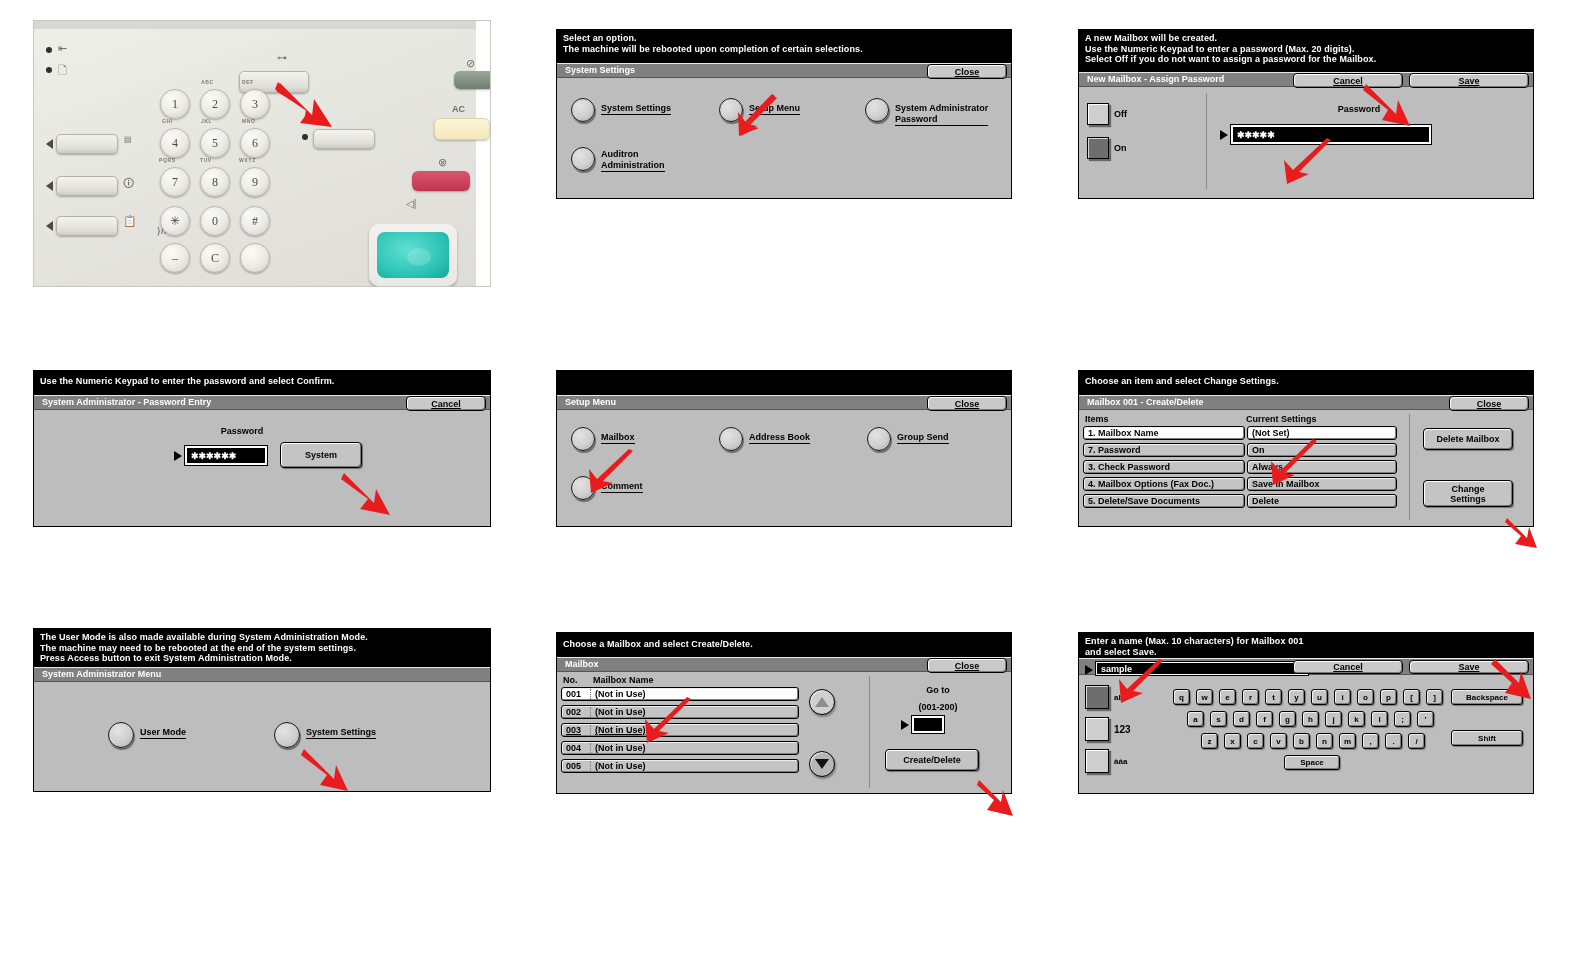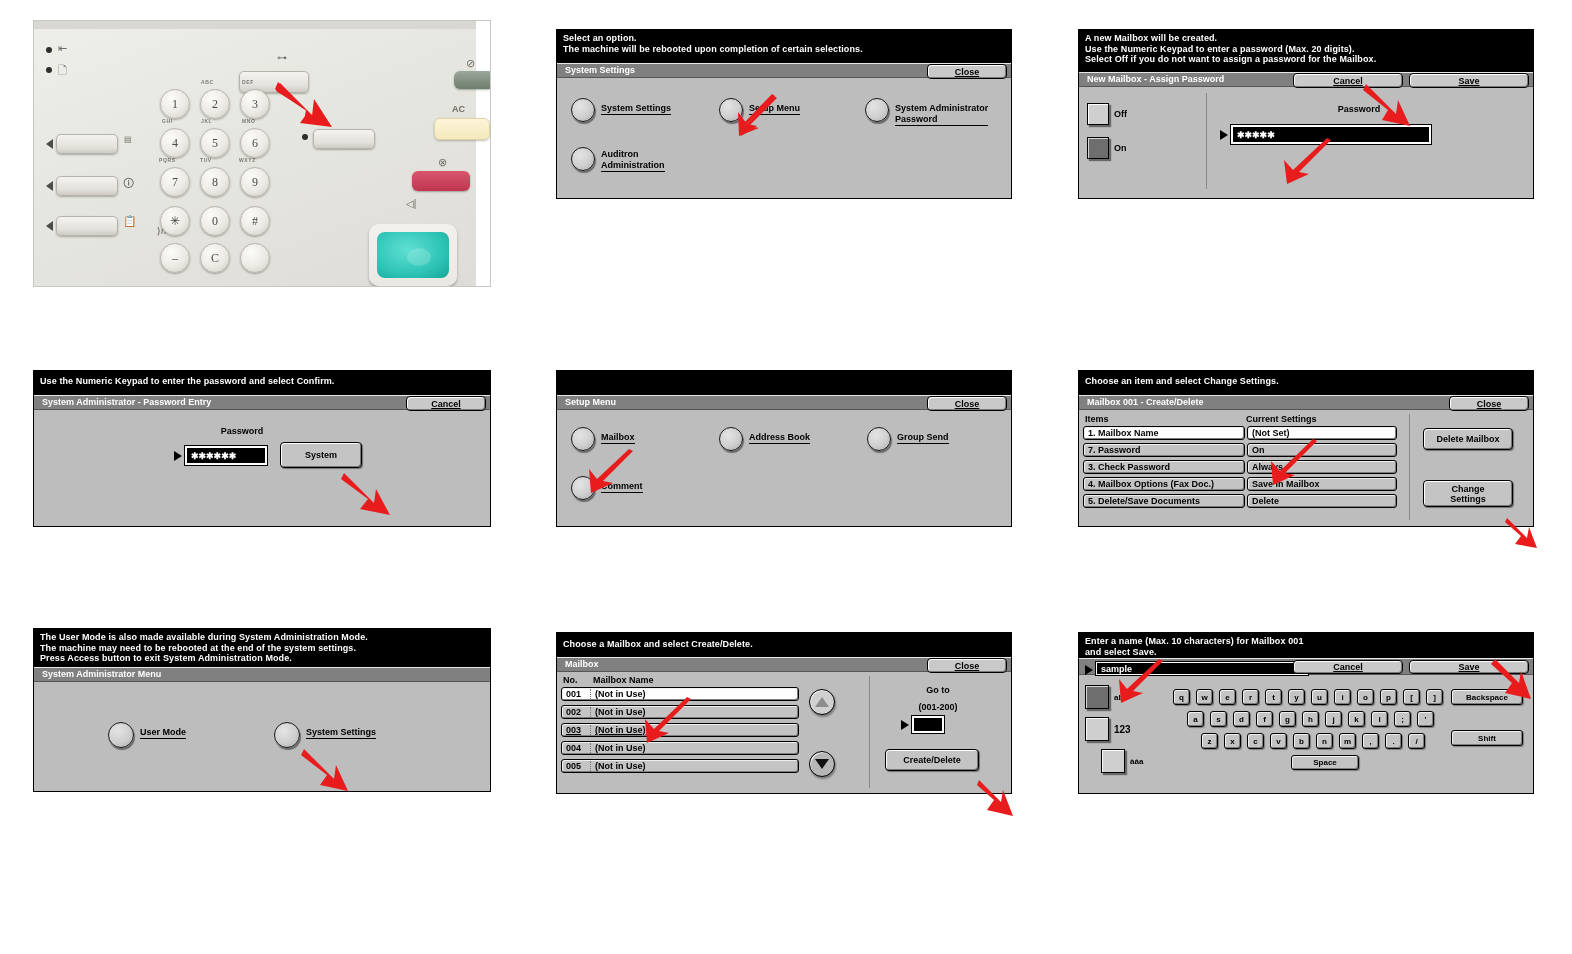--- a/index.html
+++ b/index.html
@@ -612,21 +612,21 @@
     <div class="body" style="height:118px;">
 
       <div style="position:absolute;left:6px;top:10px;display:flex;align-items:center;">
         <div class="sq on" style="width:24px;height:24px;"></div>
         <div style="margin-left:5px;font-size:8px;font-weight:bold;">abc</div>
       </div>
       <div style="position:absolute;left:6px;top:42px;display:flex;align-items:center;">
         <div class="sq" style="width:24px;height:24px;"></div>
         <div style="margin-left:5px;font-size:10px;font-weight:bold;">123</div>
       </div>
-      <div style="position:absolute;left:6px;top:74px;display:flex;align-items:center;margin-left:16px;">
+      <div style="position:absolute;left:6px;top:74px;display:flex;align-items:center;">
         <div class="sq" style="width:24px;height:24px;"></div>
         <div style="margin-left:5px;font-size:8px;font-weight:bold;">àáa</div>
       </div>
 
       <div id="kbrow0">
           <div class="key" style="left: 94px; top: 14px; width: 17px; height: 16px;">q</div>
           <div class="key" style="left: 117px; top: 14px; width: 17px; height: 16px;">w</div>
           <div class="key" style="left: 140px; top: 14px; width: 17px; height: 16px;">e</div>
           <div class="key" style="left: 163px; top: 14px; width: 17px; height: 16px;">r</div>
           <div class="key" style="left: 186px; top: 14px; width: 17px; height: 16px;">t</div>
@@ -657,21 +657,21 @@
           <div class="key" style="left: 168px; top: 58px; width: 17px; height: 16px;">c</div>
           <div class="key" style="left: 191px; top: 58px; width: 17px; height: 16px;">v</div>
           <div class="key" style="left: 214px; top: 58px; width: 17px; height: 16px;">b</div>
           <div class="key" style="left: 237px; top: 58px; width: 17px; height: 16px;">n</div>
           <div class="key" style="left: 260px; top: 58px; width: 17px; height: 16px;">m</div>
           <div class="key" style="left: 283px; top: 58px; width: 17px; height: 16px;">,</div>
           <div class="key" style="left: 306px; top: 58px; width: 17px; height: 16px;">.</div>
           <div class="key" style="left: 329px; top: 58px; width: 17px; height: 16px;">/</div>
         </div>
 
-      <div class="key" style="left:212px;top:80px;width:68px;height:15px;">Space</div>
+      <div class="key" style="left:205px;top:80px;width:56px;height:15px;">Space</div>
       <div class="key" style="left:372px;top:14px;width:72px;height:16px;">Backspace</div>
       <div class="key" style="left:372px;top:55px;width:72px;height:16px;">Shift</div>
     </div>
     <svg class="arrow" style="left:38px;top:26px;" width="50" height="46" viewBox="0 0 50 46">
       <path d="M46 2 L16 32 L26 34 L4 44 L2 20 L10 30 L42 0 Z" fill="#e81c1c"></path>
     </svg>
     <svg class="arrow" style="left:412px;top:26px;" width="44" height="42" viewBox="0 0 44 42">
       <path d="M4 0 L28 24 L30 12 L40 40 L14 34 L21 24 L0 5 Z" fill="#e81c1c"></path>
     </svg>
   </div>

